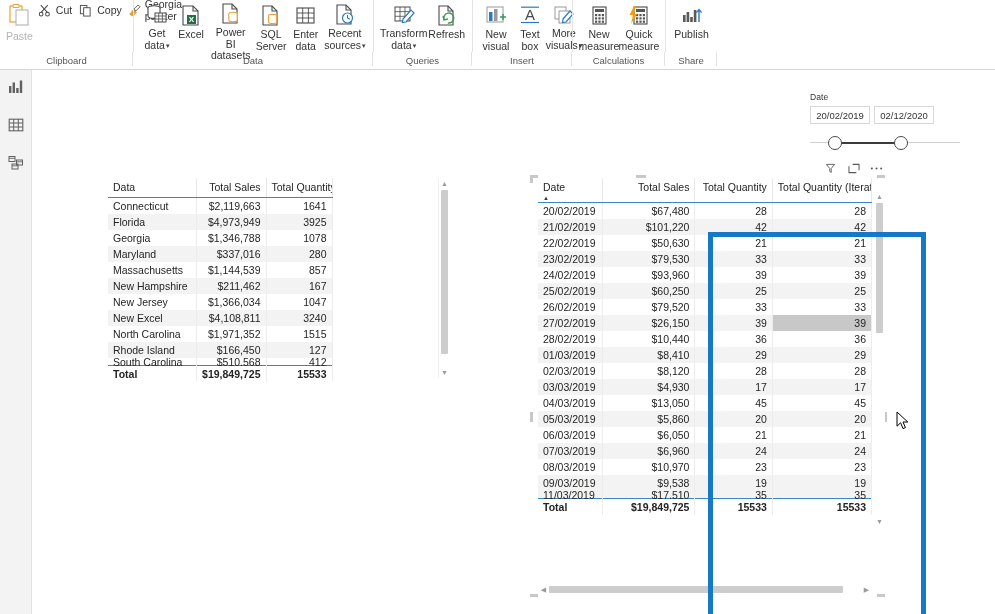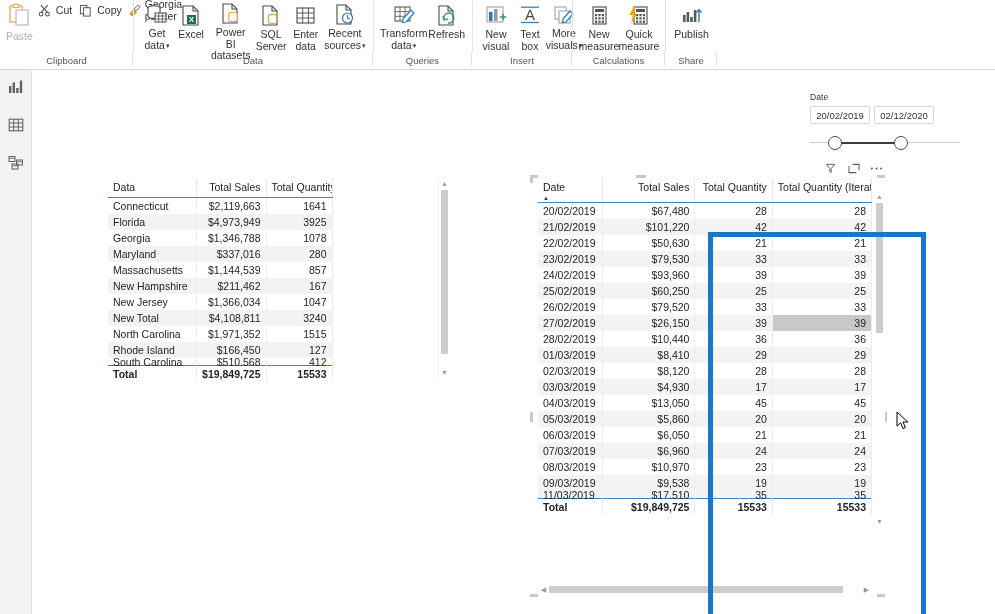--- a/index.html
+++ b/index.html
@@ -510,21 +510,21 @@
                 <td>New Hampshire</td>
                 <td class="num">$211,462</td>
                 <td class="num">167</td>
               </tr>
               <tr>
                 <td>New Jersey</td>
                 <td class="num">$1,366,034</td>
                 <td class="num">1047</td>
               </tr>
               <tr class="alt">
-                <td>New Total</td>
+                <td>New Excel</td>
                 <td class="num">$4,108,811</td>
                 <td class="num">3240</td>
               </tr>
               <tr>
                 <td>North Carolina</td>
                 <td class="num">$1,971,352</td>
                 <td class="num">1515</td>
               </tr>
               <tr class="alt">
                 <td>Rhode Island</td>

